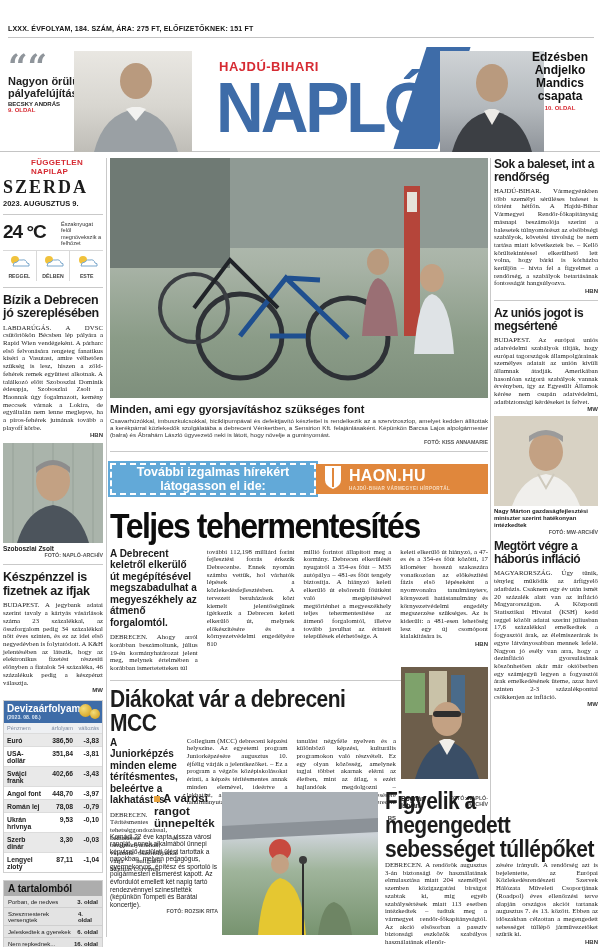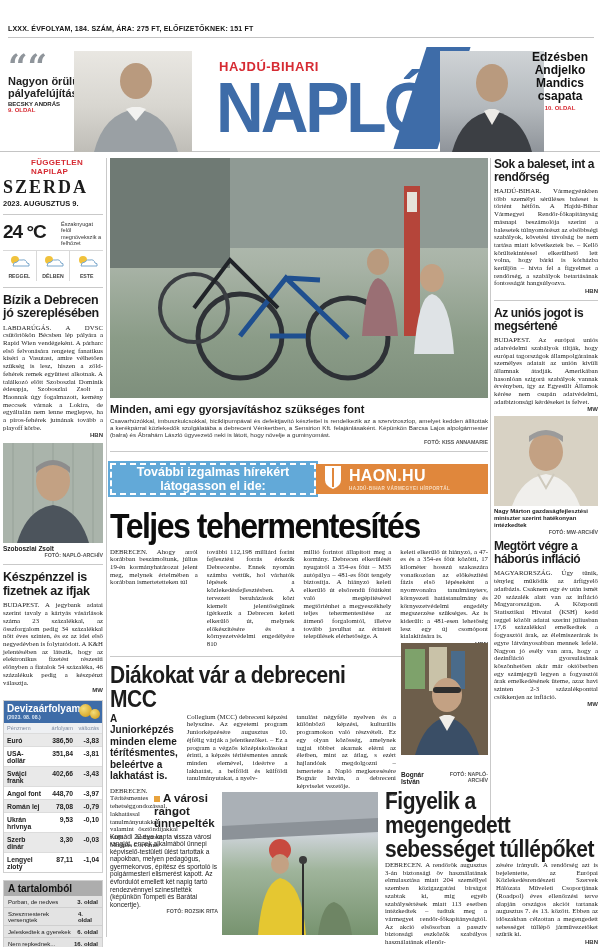--- a/index.html
+++ b/index.html
@@ -321,20 +321,21 @@
           <div class="haon-name">HAON.HU</div>
           <div class="haon-sub">HAJDÚ-BIHAR VÁRMEGYEI HÍRPORTÁL</div>
         </span>
       </div>
     </div>
 
     <div>
       <div class="headline1">Teljes tehermentesítés</div>
       <div class="cols">
         <div class="col">
+          <div class="lead-bold">A Debrecent keletről elkerülő út megépítésével megszabadulhat a megyeszékhely az átmenő forgalomtól.</div>
           <div class="body-txt">DEBRECEN. Ahogy arról korábban beszámoltunk, július 19-én kormányhatározat jelent meg, melynek értelmében a korábban ismertetetteken túl</div>
         </div>
         <div class="col body-txt">további 112,198 milliárd forint fejlesztési forrás érkezik Debrecenbe. Ennek nyomán számba vettük, hol várhatók lépések a közlekedésfejlesztésben. A tervezett beruházások közt kiemelt jelentőségűnek ígérkezik a Debrecen keleti elkerülő út, melynek előkészítésére és a környezetvédelmi engedélyére 810</div>
         <div class="col body-txt">millió forintot állapított meg a kormány. Debrecen elkerülését nyugatról a 354-es főút – M35 autópálya – 481-es főút tengely biztosítja. A hiányzó keleti elkerülő út elsőrendű főútként való megépítésével megtörténhet a megyeszékhely teljes tehermentesítése az átmenő forgalomtól, illetve tovább javulhat az érintett települések elérhetősége. A</div>
         <div class="col">
           <div class="body-txt">keleti elkerülő út hiányzó, a 47-es és a 354-es főút közötti, 17 kilométer hosszú szakaszára vonatkozóan az előkészítési fázis első lépéseként a nyomvonalra tanulmányterv, környezeti hatástanulmány és környezetvédelmi engedély megszerzése szükséges. Az is kiderült: a 481-esen lehetőség lesz egy új csomópont kialakítására is.</div>
           <span class="sig">HBN</span>
         </div>
       </div>
     </div>

